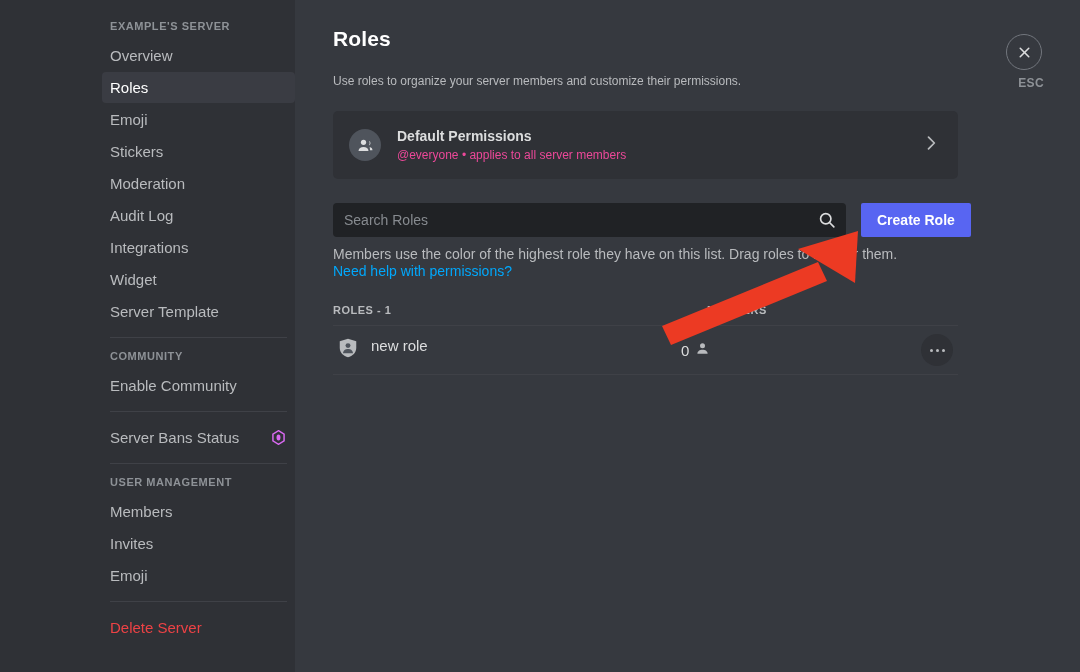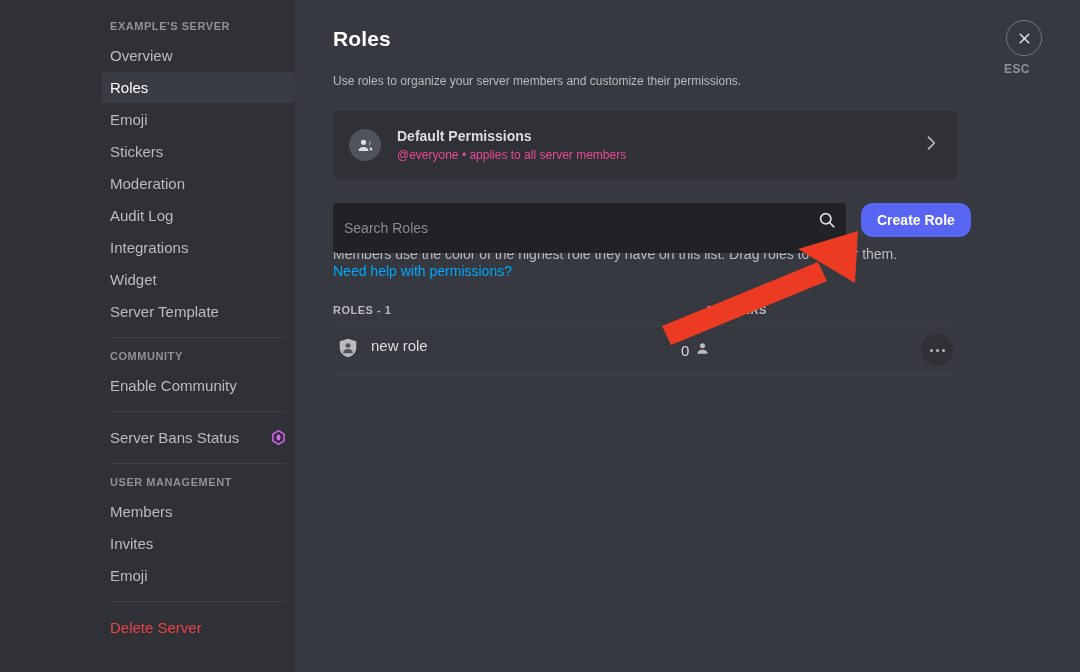--- a/index.html
+++ b/index.html
@@ -147,21 +147,21 @@
     align-items: center;
   }
   .search-box {
     position: relative;
     width: 513px;
     height: 34px;
     flex: 0 0 513px;
   }
   .search-input {
     width: 100%;
-    height: 50px;
+    height: 34px;
     background: #202225;
     border: none;
     border-radius: 4px;
     color: #dcddde;
     font-size: 14px;
     font-family: "Liberation Sans", sans-serif;
     padding: 0 38px 0 11px;
     outline: none;
   }
   .search-input::placeholder { color: #878b90; }
@@ -171,21 +171,21 @@
     top: 7px;
     width: 20px; height: 20px;
     cursor: pointer;
   }
   .create-btn {
     margin-left: 15px;
     height: 34px;
     background: #5865f2;
     color: #ffffff;
     border: none;
-    border-radius: 12px;
+    border-radius: 2px;
     font-size: 14px;
     font-weight: bold;
     font-family: "Liberation Sans", sans-serif;
     padding: 0 16px;
     cursor: pointer;
     white-space: nowrap;
   }
 
   .hint {
     margin-top: 9px;
@@ -260,23 +260,23 @@
     width: 3px; height: 3px;
     border-radius: 50%;
     background: #b9bbbe;
     display: block;
   }
 
   
   .esc-wrap {
     position: absolute;
     right: 36px;
-    top: 20px;
+    top: 34px;
     width: 40px;
-    text-align: left;
+    text-align: right;
     cursor: pointer;
   }
   .esc-circle {
     width: 36px; height: 36px;
     margin: 0 auto;
     border: 1.5px solid #72767d;
     border-radius: 50%;
     display: flex;
     align-items: center;
     justify-content: center;

